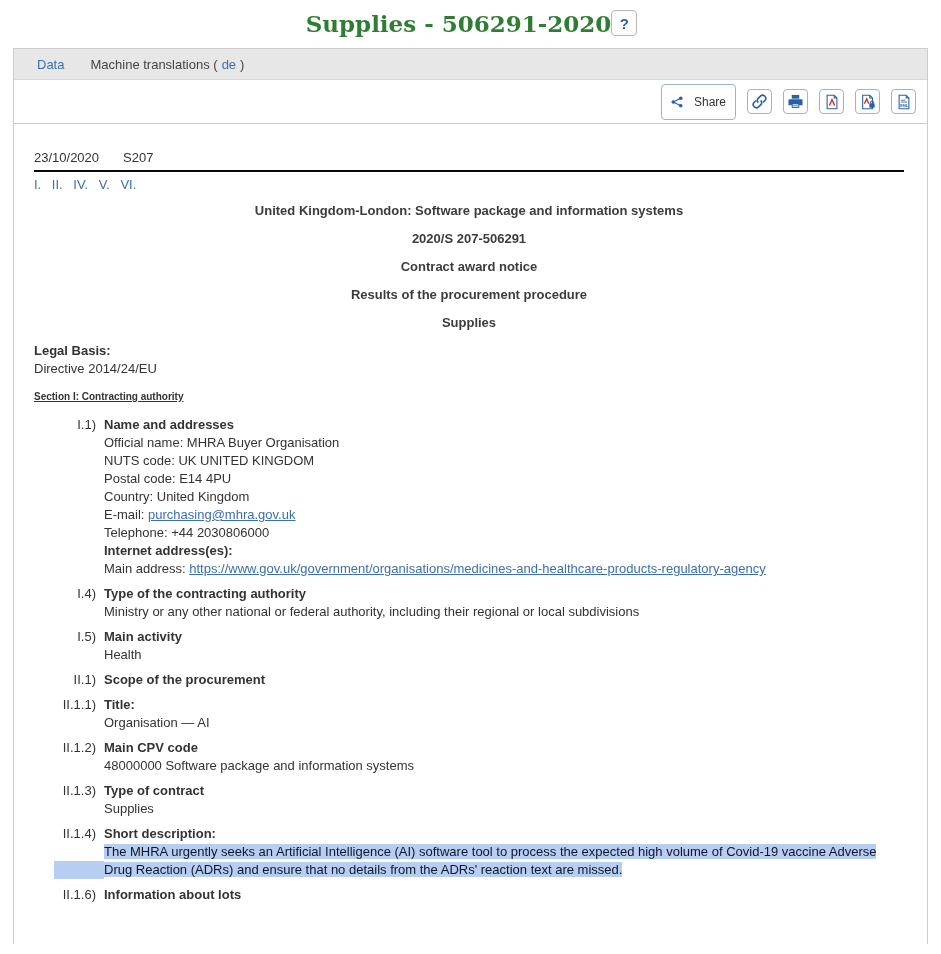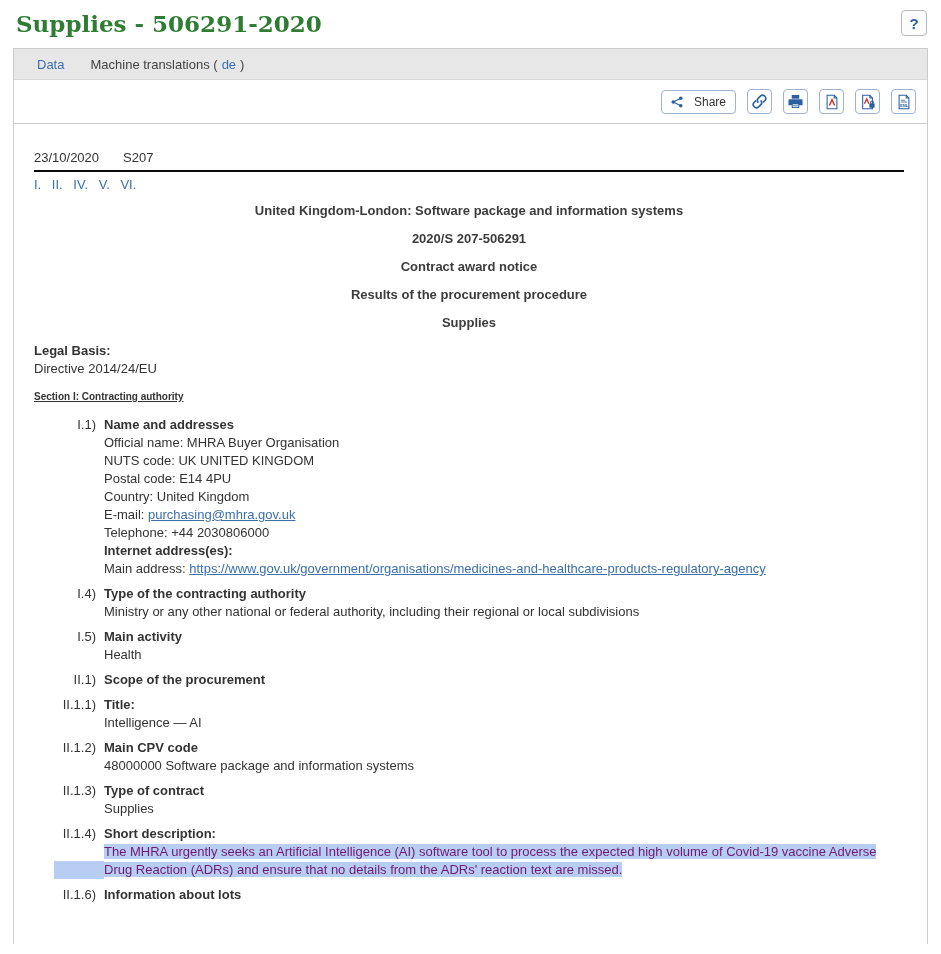--- a/index.html
+++ b/index.html
@@ -1,51 +1,51 @@
 <!DOCTYPE html>
 <html><head>
 <meta charset="utf-8">
 <style>
   * { box-sizing: border-box; }
   html, body { margin:0; padding:0; width:941px; height:954px; overflow:hidden; background:#fff; }
   body { font-family:"Liberation Sans", sans-serif; font-size:13px; color:#333; }
 
-  .header { display:flex; justify-content:space-between; align-items:flex-start; padding:10px 14px 0 16px; height:48px; }
+  .header { display:flex; justify-content:center; align-items:flex-start; padding:10px 14px 0 16px; height:48px; }
   .page-title { font-family:"DejaVu Serif", serif; font-weight:bold; font-size:23px; color:#2e7d32; margin:0; line-height:28px; }
   .help-btn { width:26px; height:26px; border:1px solid #b9b9b9; border-radius:4px; background:#fcfcfc; color:#2b5fa3; font-weight:bold; font-size:15px; font-family:"Liberation Sans", sans-serif; cursor:pointer; padding:0; line-height:1; }
 
   .content-box { margin:0 13px; width:915px; height:896px; border:1px solid #ccc; border-bottom:none; overflow:hidden; }
 
   .tabbar { background:#e7e7e7; height:31px; display:flex; align-items:flex-end; padding-left:10px; border-bottom:1px solid #d8d8d8; }
   .tab { padding:7px 13px 6px; line-height:16px; cursor:pointer; white-space:nowrap; }
   .tab.active { background:#fff; border:1px solid #ccc; border-bottom:none; border-radius:4px 4px 0 0; font-weight:bold; color:#333; margin-bottom:-1px; padding-bottom:8px; }
   .tab.plain { color:#444; cursor:default; }
   a.tab-link, .lang-link { color:#3b6fad; text-decoration:none; cursor:pointer; }
   .lang-link { margin:0 4px; }
 
   .toolbar { height:44px; display:flex; justify-content:flex-end; align-items:center; gap:11px; padding-right:11px; background:#fff; border-bottom:1px solid #ccc; }
-  .share-btn { display:flex; align-items:center; gap:11px; height:24px; padding:0 9px; border:1px solid #9db3cf; border-radius:4px; background:#fff; color:#333; font-size:12px; font-family:"Liberation Sans", sans-serif; cursor:pointer; }
+  .share-btn { display:flex; align-items:center; gap:11px; height:36px; padding:0 9px; border:1px solid #9db3cf; border-radius:4px; background:#fff; color:#333; font-size:12px; font-family:"Liberation Sans", sans-serif; cursor:pointer; }
   .icon-btn { width:25px; height:25px; border:1px solid #9db3cf; border-radius:4px; background:#fff; display:flex; align-items:center; justify-content:center; padding:0; cursor:pointer; }
 
   .doc { padding:25px 23px 10px 20px; line-height:18px; }
   .doc-meta span { margin-right:24px; }
   .rule { height:2px; background:#0a0a0a; margin:3px 0 4px; }
   .section-links { margin-bottom:8px; }
   .section-links a { color:#3b6fad; text-decoration:none; margin-right:7px; cursor:pointer; }
   .center-headings p { text-align:center; font-weight:bold; color:#3c3c3c; margin:0 0 10px; }
   .legal p { margin:0; }
   .b { font-weight:bold; }
   .section-title { font-size:10px; font-weight:bold; text-decoration:underline; color:#333; margin:10px 0; }
   .item { display:flex; margin:0 0 7px; }
   .item-ref { width:62px; flex:none; text-align:right; }
   .item-body { margin-left:8px; flex:1; }
   .item-title { font-weight:bold; }
   .line { line-height:18px; }
   a.lnk { color:#3b6fad; text-decoration:underline; cursor:pointer; word-break:break-all; }
-  .hl { background:#b7cdf1; color:#701a75; }
+  .hl { background:#b7cdf1; color:#0f172a; }
   .hl-line { position:relative; }
   .hl-line::before { content:""; position:absolute; left:-50px; bottom:0; width:50px; height:18px; background:#b7cdf1; }
   .icon-svg { display:block; }
 </style>
 </head>
 <body>
 
 <div class="header">
   <h1 class="page-title">Supplies - 506291-2020</h1>
   <button class="help-btn">?</button>
@@ -180,21 +180,21 @@
       <div class="item-ref">II.1)</div>
       <div class="item-body">
         <div class="item-title">Scope of the procurement</div>
       </div>
     </div>
 
     <div class="item">
       <div class="item-ref">II.1.1)</div>
       <div class="item-body">
         <div class="item-title">Title:</div>
-        <div class="line">Intelligence — AI</div>
+        <div class="line">Organisation — AI</div>
       </div>
     </div>
 
     <div class="item">
       <div class="item-ref">II.1.2)</div>
       <div class="item-body">
         <div class="item-title">Main CPV code</div>
         <div class="line">48000000 Software package and information systems</div>
       </div>
     </div>

